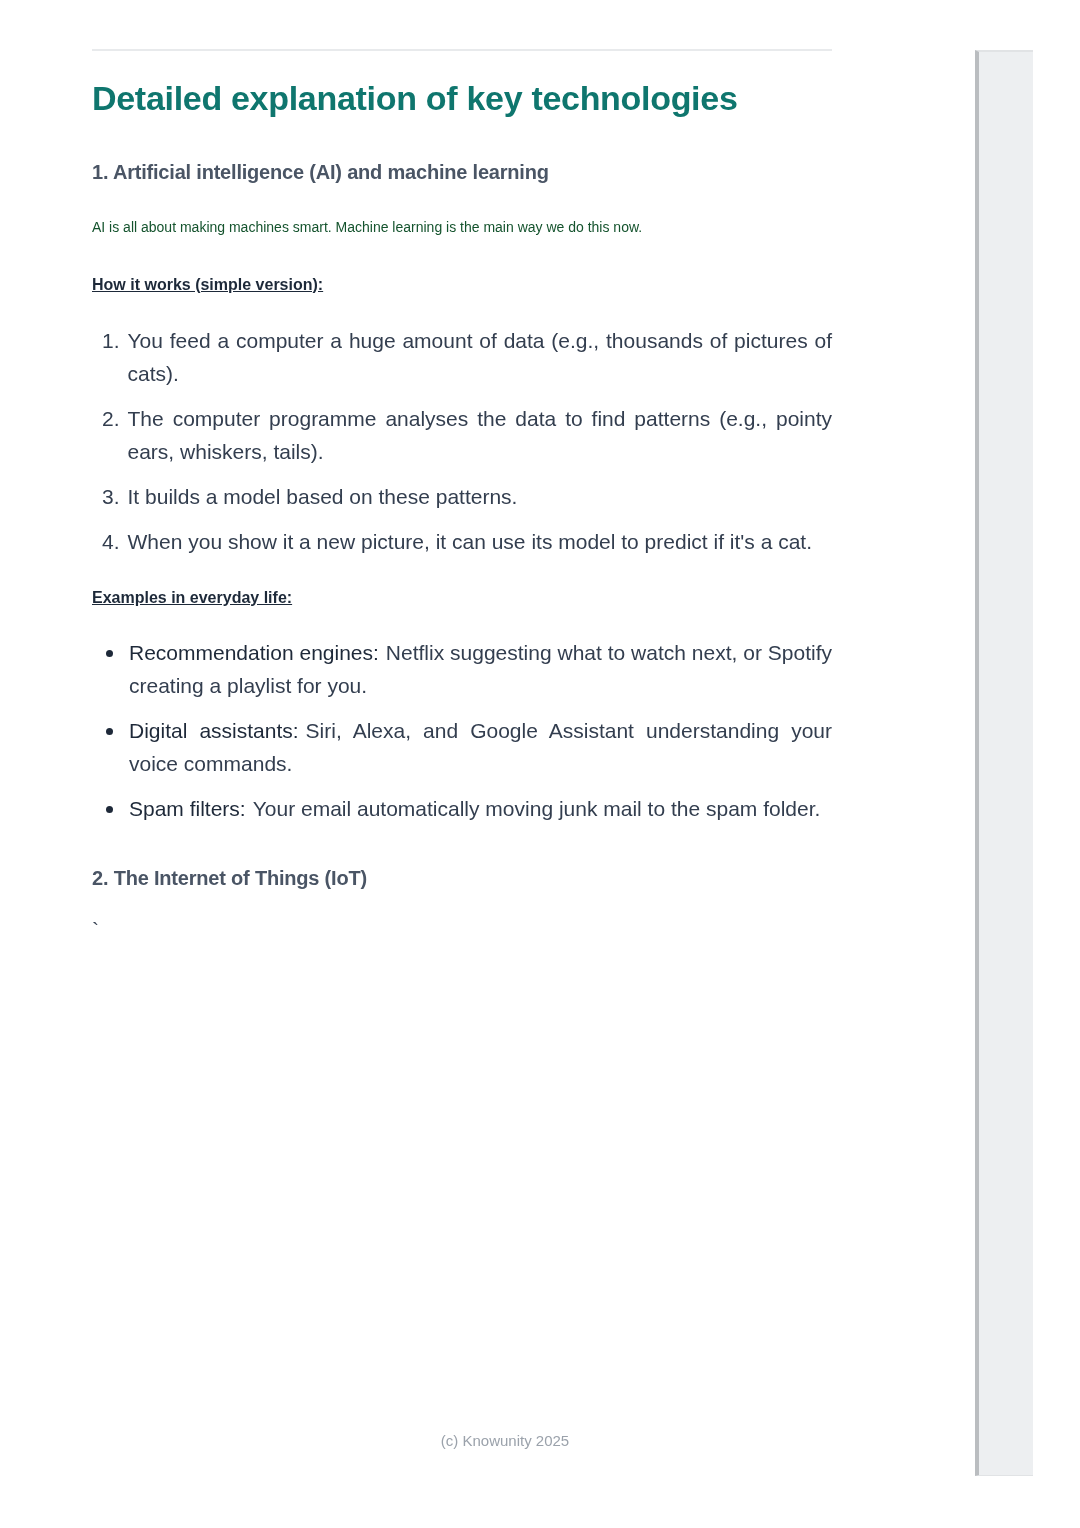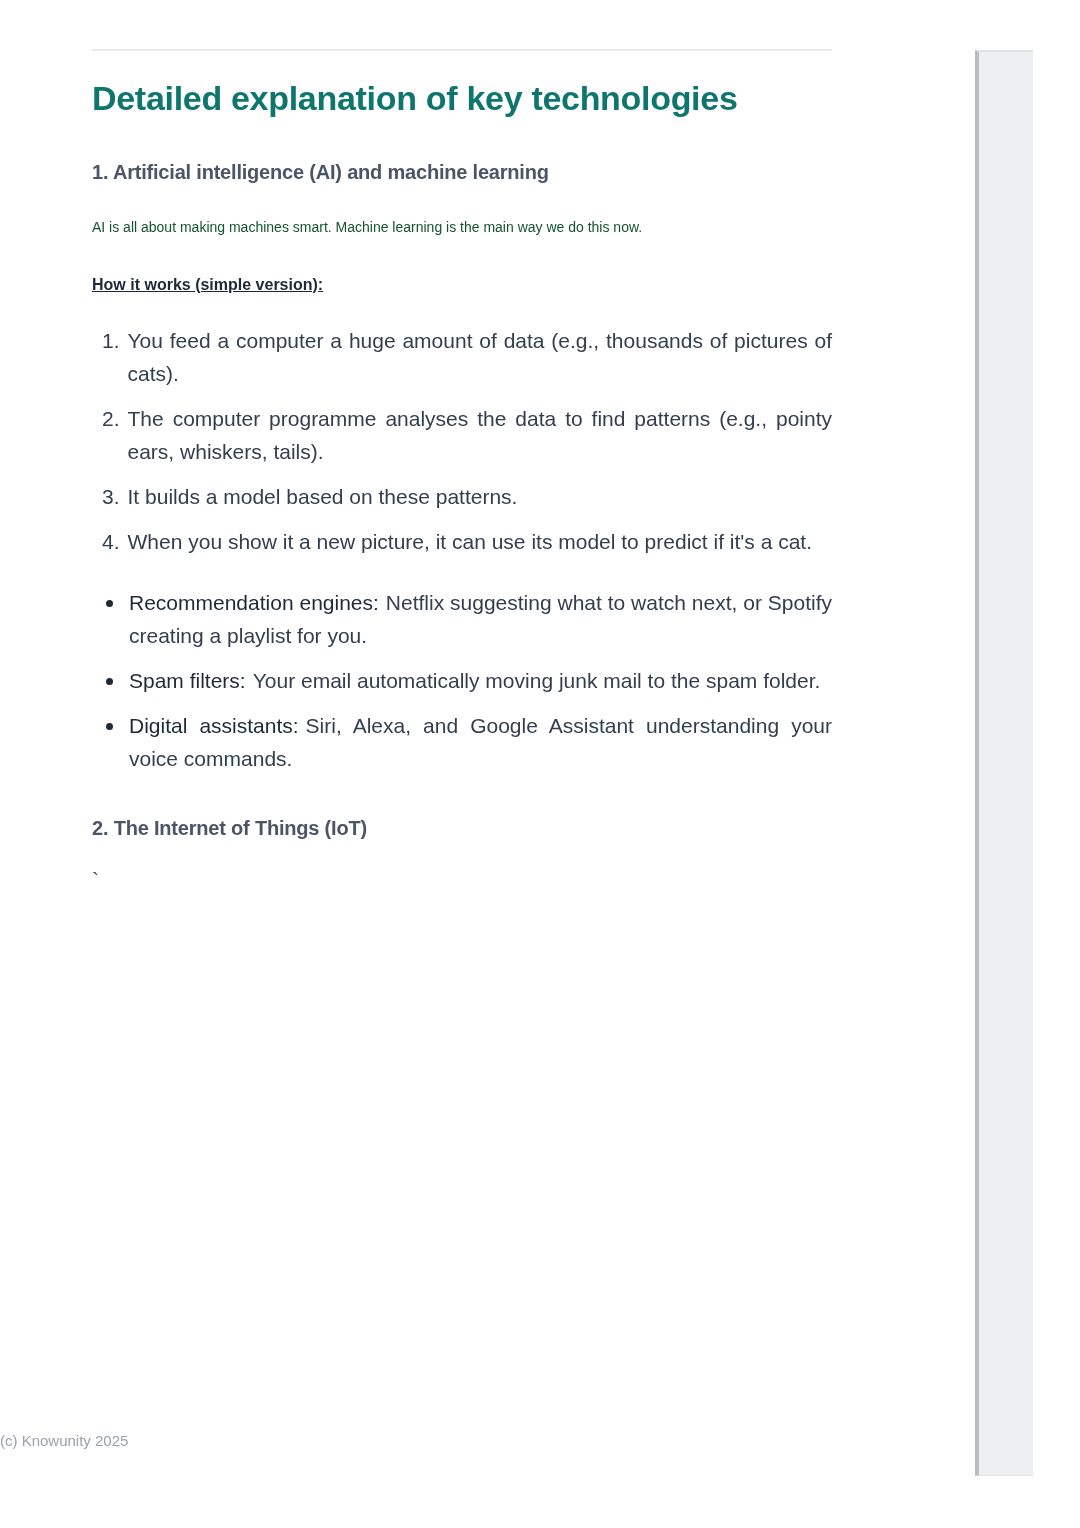--- a/index.html
+++ b/index.html
@@ -94,21 +94,21 @@
     margin: 22px 0 0 0;
     font-size: 21px;
     line-height: 33px;
     color: #364152;
   }
   .footer-credit {
     position: absolute;
     top: 1432px;
     left: 0;
     width: 1010px;
-    text-align: left;
+    text-align: center;
     font-size: 15px;
     color: #9ba2ab;
     z-index: 3;
   }
   .scrollbar {
     position: absolute;
     left: 975px;
     top: 50px;
     width: 58px;
     height: 1426px;
@@ -149,33 +149,34 @@
       <div class="li">
         <span class="num">3.</span>
         <p class="txt">It builds a model based on these patterns.</p>
       </div>
       <div class="li">
         <span class="num">4.</span>
         <p class="txt">When you show it a new picture, it can use its model to predict if it's a cat.</p>
       </div>
     </div>
 
+    <h3 class="sub-heading">Examples in everyday life:</h3>
 
     <div class="ulist">
       <div class="li">
         <span class="dot"></span>
         <p class="txt"><b class="lead">Recommendation engines:</b><span>Netflix suggesting what to watch next, or Spotify creating a playlist for you.</span></p>
       </div>
       <div class="li">
         <span class="dot"></span>
-        <p class="txt"><b class="lead">Spam filters:</b><span>Your email automatically moving junk mail to the spam folder.</span></p>
+        <p class="txt"><b class="lead">Digital assistants:</b><span>Siri, Alexa, and Google Assistant understanding your voice commands.</span></p>
       </div>
       <div class="li">
         <span class="dot"></span>
-        <p class="txt"><b class="lead">Digital assistants:</b><span>Siri, Alexa, and Google Assistant understanding your voice commands.</span></p>
+        <p class="txt"><b class="lead">Spam filters:</b><span>Your email automatically moving junk mail to the spam folder.</span></p>
       </div>
     </div>
 
     <h2 class="section-heading">2. The Internet of Things (IoT)</h2>
 
 
     <p class="stray">`</p>
 
   </div>
 

